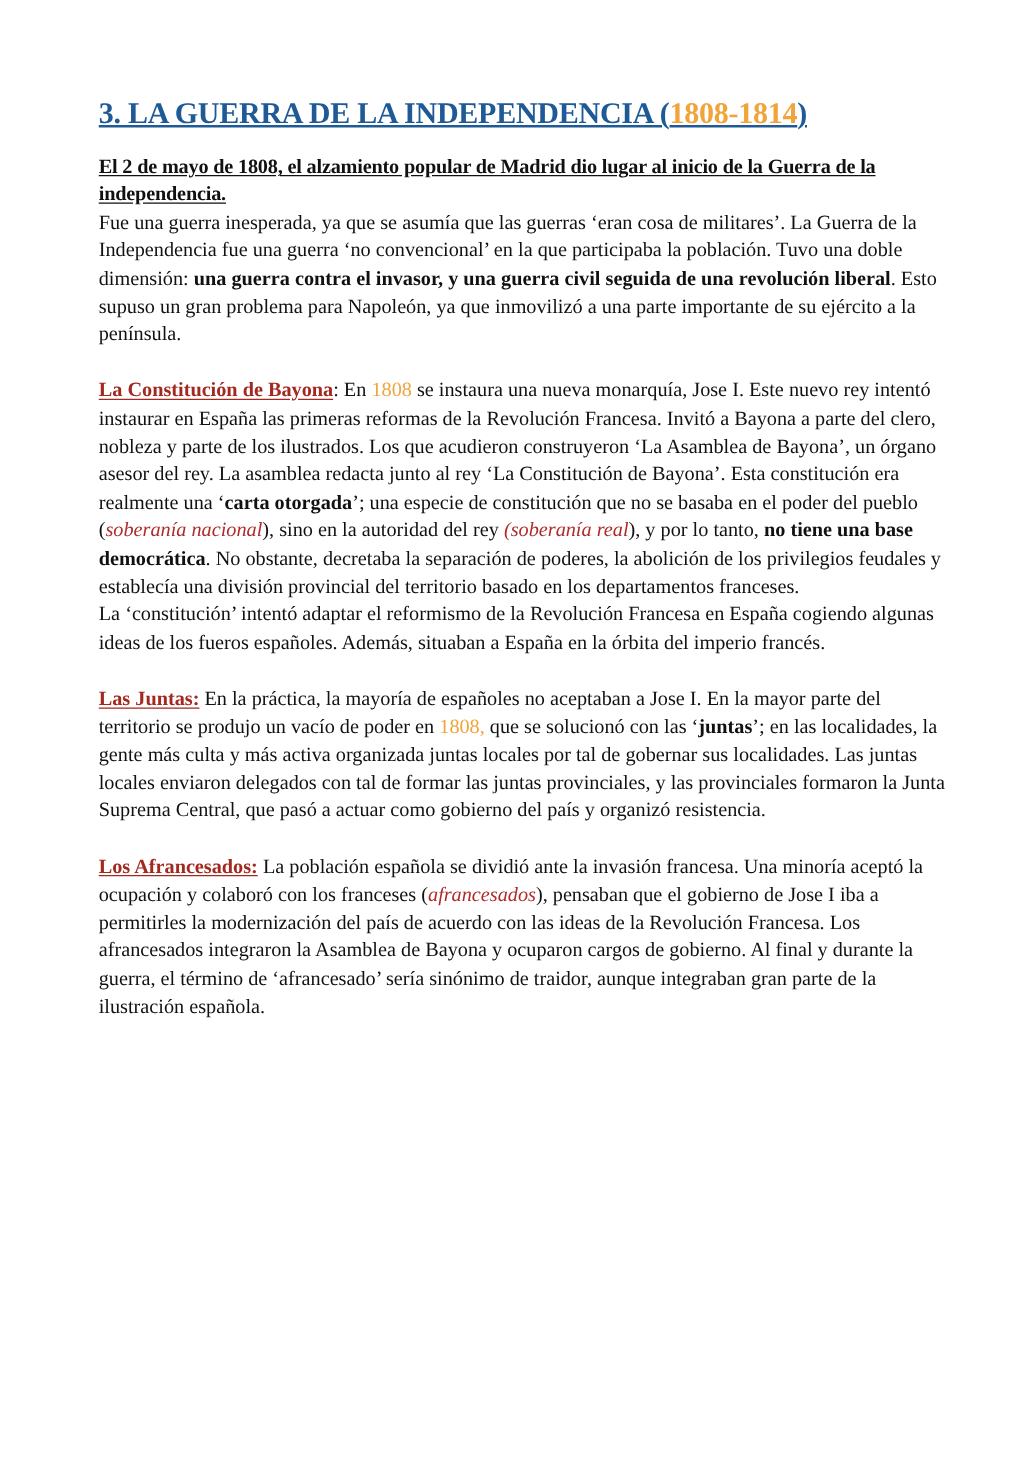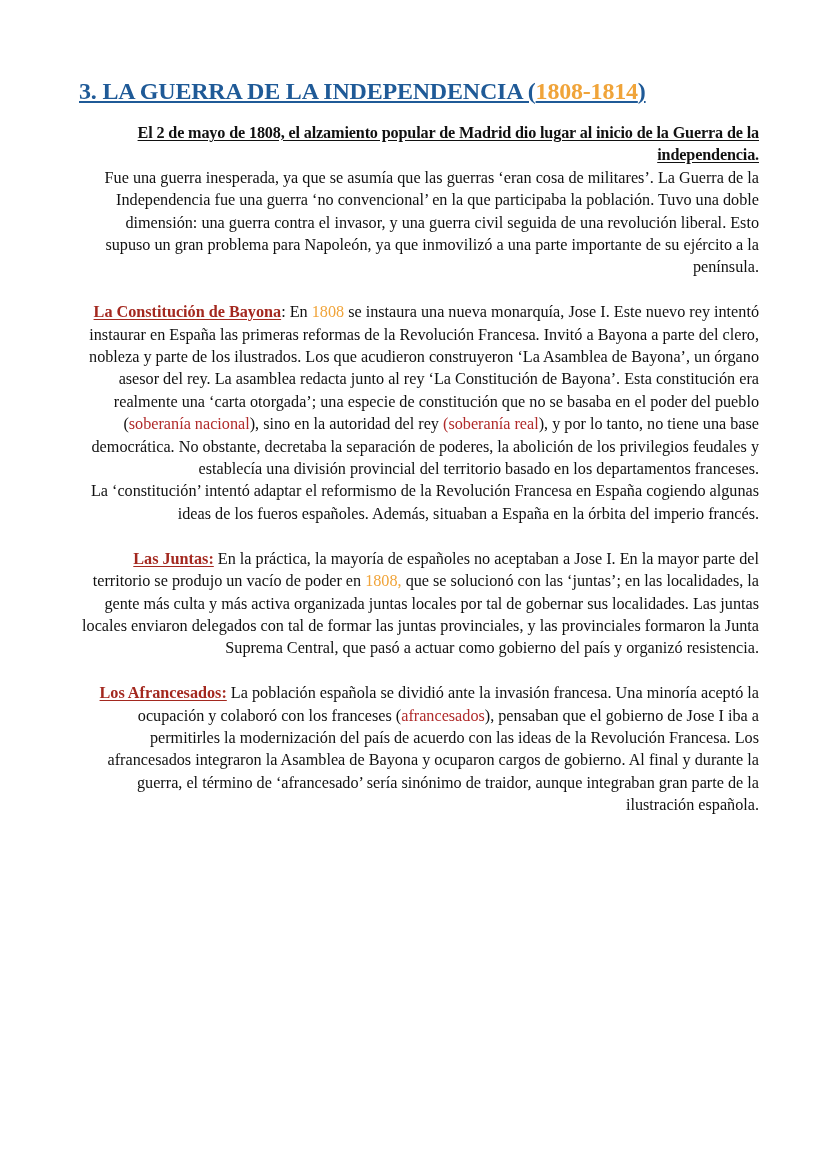--- a/index.html
+++ b/index.html
@@ -36,39 +36,38 @@
     }
     .title .year { color: #f0a43a; }
     .lead {
       font-weight: bold;
       text-decoration: underline;
       text-underline-offset: 2px;
       letter-spacing: -0.15px;
     }
     p {
       margin: 0;
-      text-align: right;
     }
     .para { margin-bottom: 22.4px; }
     .section-heading {
       color: #1c9aa0;
       font-weight: bold;
       font-size: 16.6px;
       margin-bottom: 22.4px;
       letter-spacing: -0.2px;
     }
     .sub {
       color: #a3281f;
       font-weight: bold;
       text-decoration: underline;
       text-underline-offset: 2px;
     }
-    .red { color: #b02a2a; }
+    .red { color: #b02a2a; font-style: italic; }
     .orange { color: #f0a43a; margin-top: 10px; }
-    b { font-weight: normal; }
+    b { font-weight: bold; }
   </style>
 </head>
 <body>
 
 <div class="page">
 
   <h1 class="title"><span>3. LA GUERRA DE LA INDEPENDENCIA (</span><span class="year">1808-1814</span><span>)</span></h1>
 
   <div class="para">
     <p class="lead">El 2 de mayo de 1808, el alzamiento popular de Madrid dio lugar al inicio de la Guerra de la independencia.</p>

